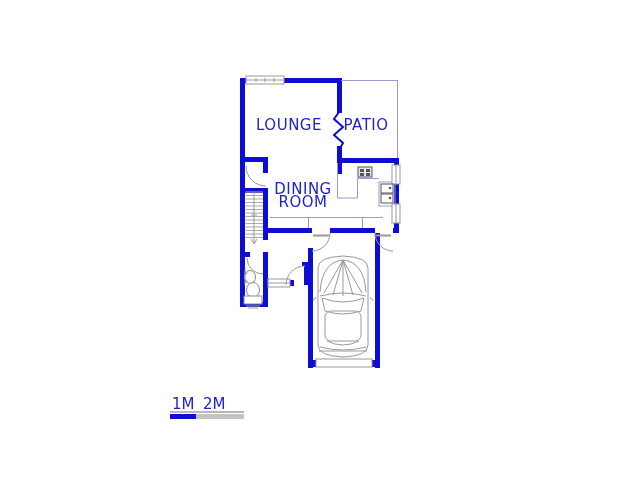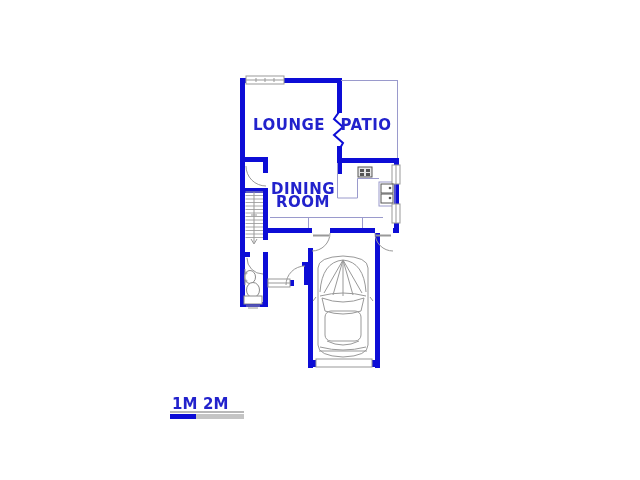--- a/index.html
+++ b/index.html
@@ -1,17 +1,17 @@
 <!DOCTYPE html>
 <html><head>
 <meta charset="utf-8">
 <style>
   html,body{margin:0;padding:0;background:#fff;}
   .canvas{position:relative;width:640px;height:480px;background:#ffffff;overflow:hidden;
-          font-family:"DejaVu Sans","Liberation Sans",sans-serif;font-weight:bold;}
+          font-family:"DejaVu Sans","Liberation Sans",sans-serif;}
   svg{position:absolute;left:0;top:0;}
   text{font-family:"DejaVu Sans","Liberation Sans",sans-serif;}
   .room-label{font-size:15px;letter-spacing:0.5px;}
   .scale-label{font-size:15px;}
   .wall{fill:#0d0dd6;}
   .thin{stroke:#9a9acc;stroke-width:1;fill:none;}
   .gray{stroke:#999999;fill:none;stroke-width:1;}
   .graythick{stroke:#999999;fill:#ffffff;stroke-width:1;}
   .fixture{stroke:#8a8a8a;fill:#ffffff;stroke-width:1;}
   .tread{stroke:#aaaaaa;stroke-width:1;}

